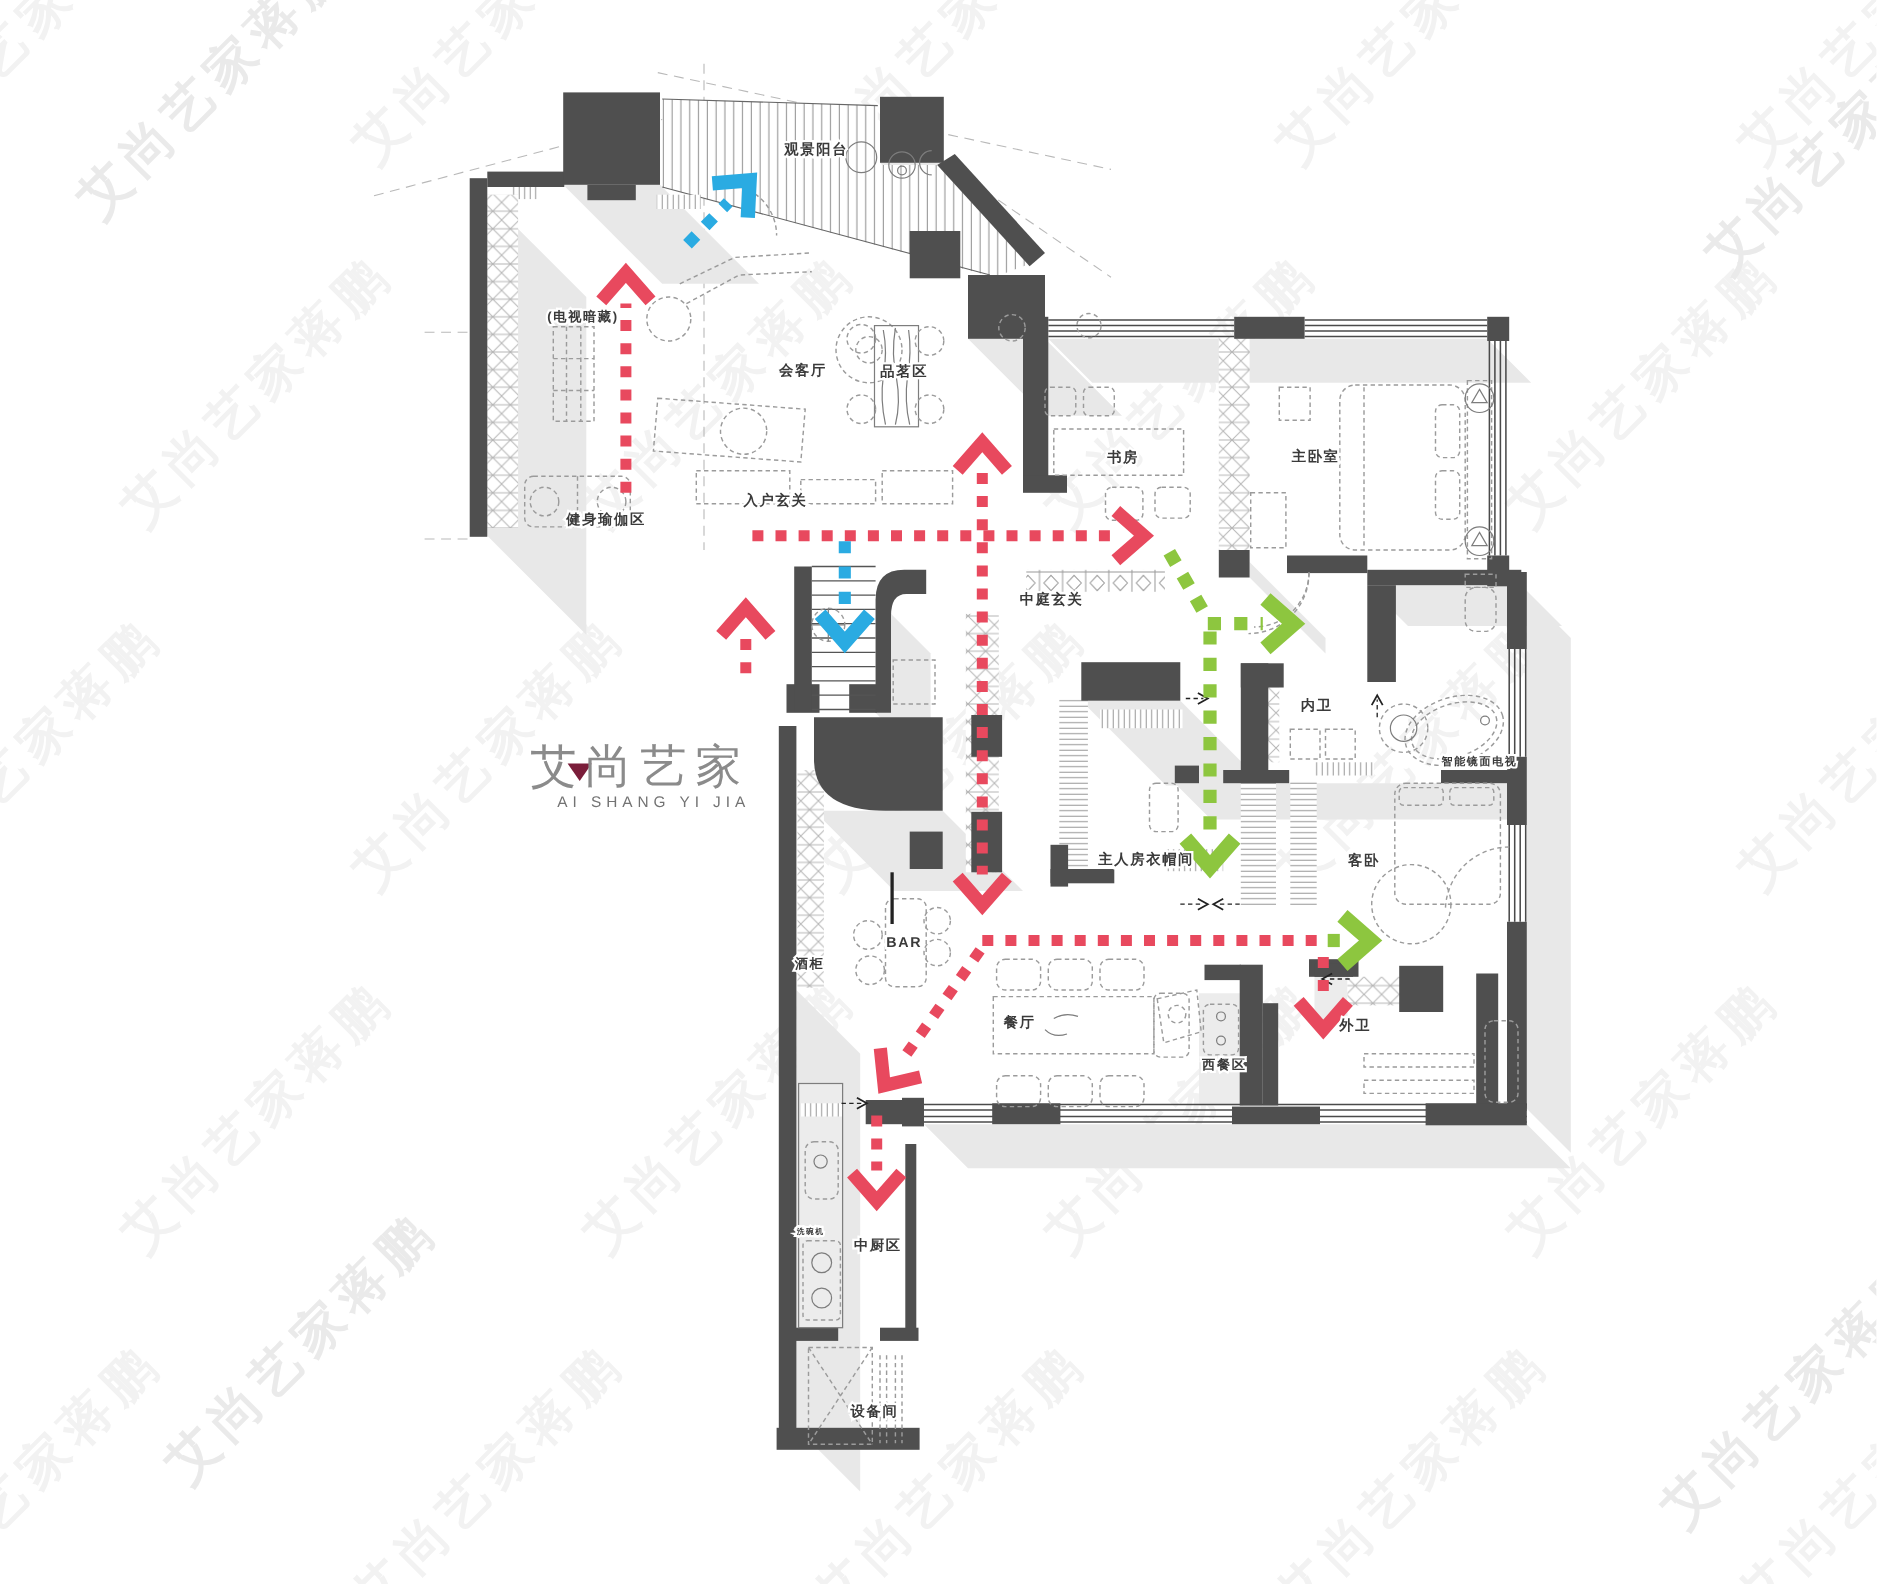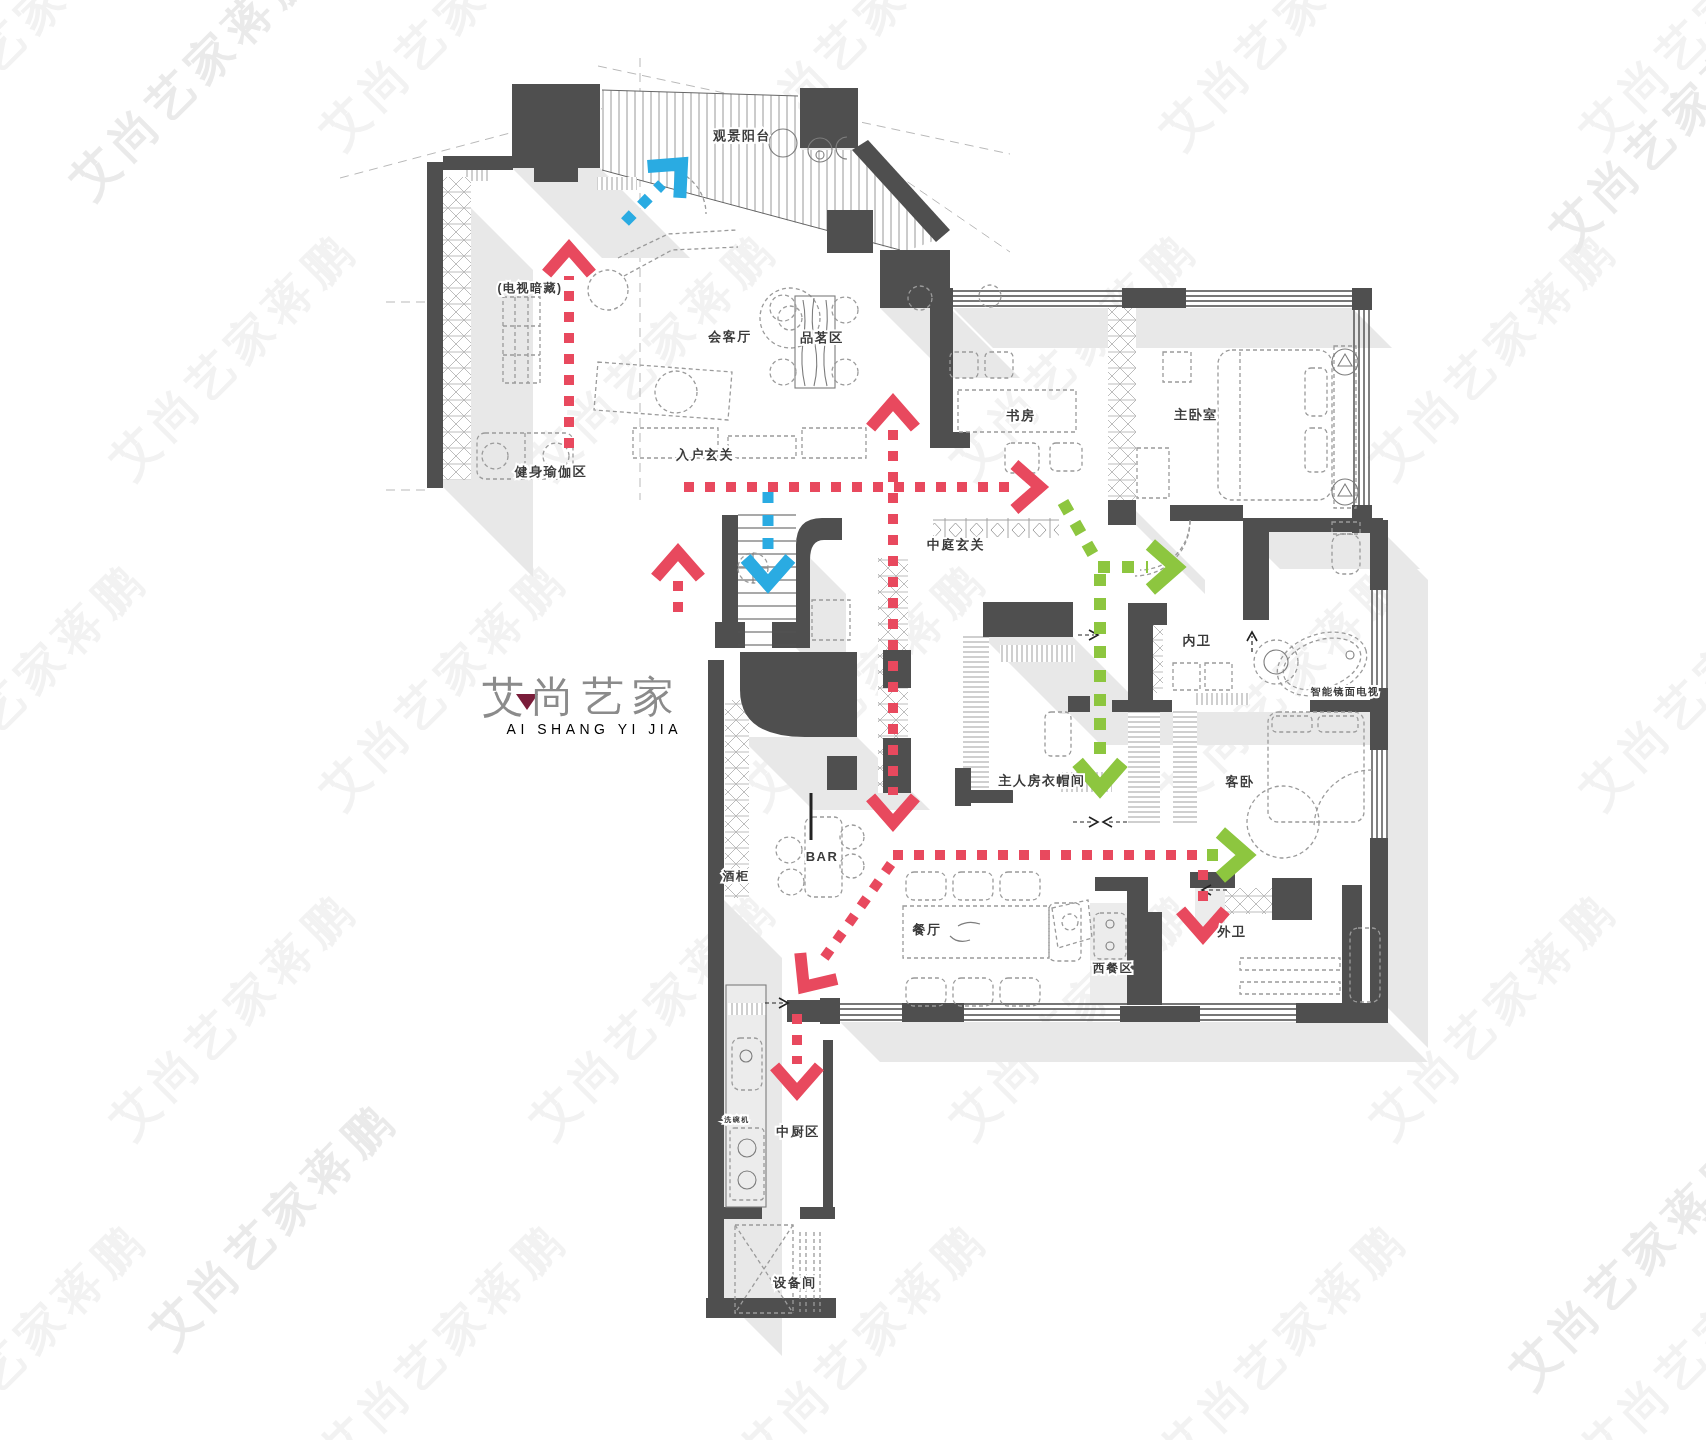--- a/index.html
+++ b/index.html
@@ -30,21 +30,21 @@
   
   .label{fill:var(--c-label);font-weight:bold;letter-spacing:1.5px;
          paint-order:stroke;stroke:#ffffff;stroke-width:4px;}
   .wm{fill:var(--c-wm);font-size:46px;letter-spacing:8px;font-weight:bold;}
   .wm-dark{fill:var(--c-wmdark);}
   
   .logo{position:absolute;left:420px;top:676px;width:262px;text-align:right;z-index:5;}
   .logo-title{font-size:42px;letter-spacing:8px;color:var(--c-logogray);font-weight:400;line-height:1.0;position:relative;}
   .logo-diamond{position:absolute;left:96px;top:18px;width:0;height:0;
     border-left:11px solid transparent;border-right:11px solid transparent;border-top:16px solid var(--c-logored);z-index:-1;}
-  .logo-sub{font-size:14px;letter-spacing:4.5px;color:#000000;margin-top:3px;}
+  .logo-sub{font-size:14px;letter-spacing:4.5px;color:#737373;margin-top:3px;}
 </style>
 </head>
 <body>
 
 <div class="stage">
 
 <svg width="1706" height="1440" viewBox="0 0 1706 1440">
   <defs>
     <pattern id="xhatch" width="16" height="16" patternUnits="userSpaceOnUse">
       <rect width="16" height="16" fill="#fff"></rect>

